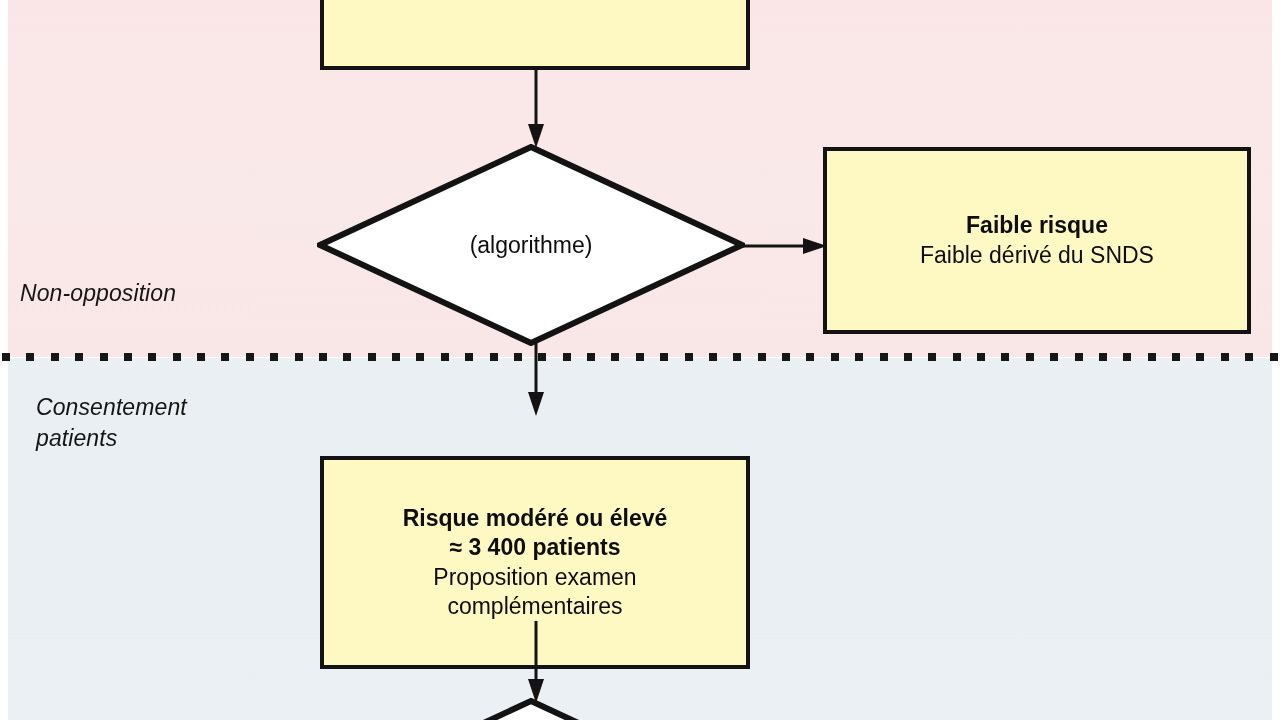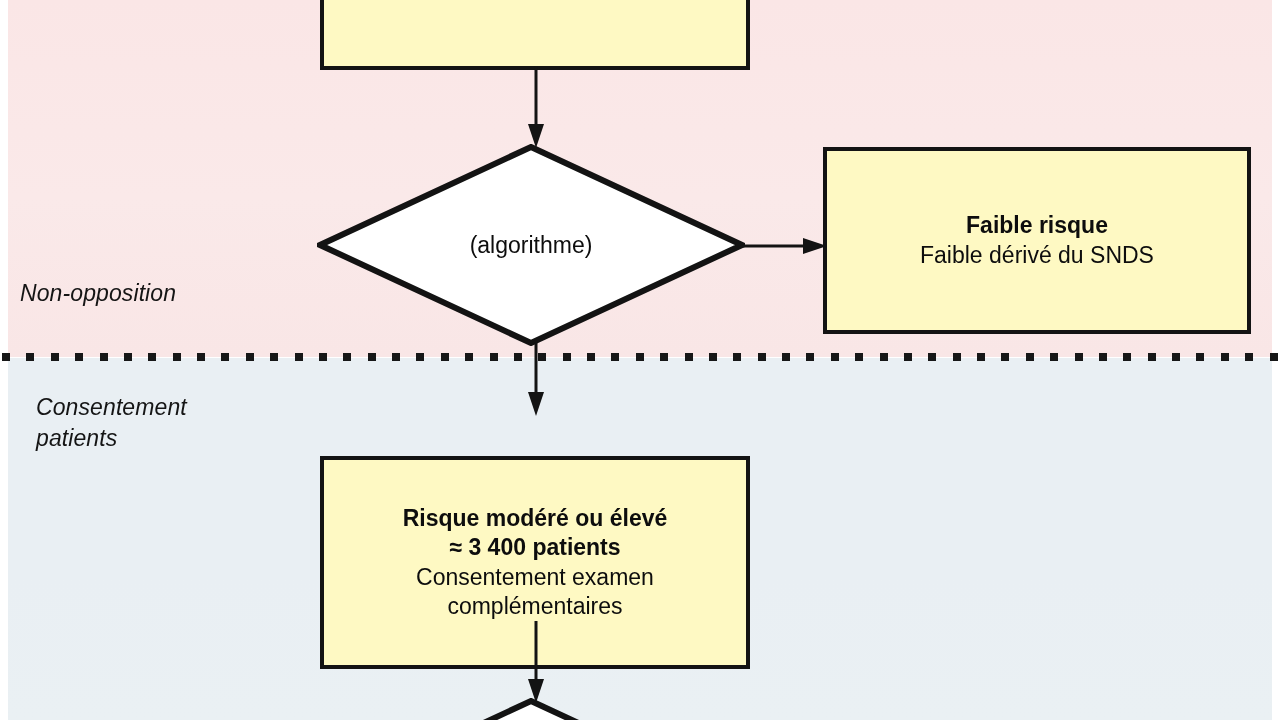--- a/index.html
+++ b/index.html
@@ -258,21 +258,21 @@
   <div class="connector" id="conn-diamond-risque">
     <svg width="16" height="76" viewBox="0 0 16 76">
       <line x1="8" y1="0" x2="8" y2="58" stroke="#131313" stroke-width="3"></line>
       <polygon points="8,74 0,50 16,50" fill="#131313"></polygon>
     </svg>
   </div>
 
   <div class="node-box" id="box-risque-eleve">
     <div class="line b">Risque modéré ou élevé</div>
     <div class="line b">≈ 3 400 patients</div>
-    <div class="line">Consentement examen</div>
+    <div class="line">Proposition examen</div>
     <div class="line">complémentaires</div>
   </div>
 
   <div class="connector" id="conn-risque-next">
     <svg width="16" height="84" viewBox="0 0 16 84">
       <line x1="8" y1="0" x2="8" y2="66" stroke="#131313" stroke-width="3"></line>
       <polygon points="8,82 0,58 16,58" fill="#131313"></polygon>
     </svg>
   </div>
 

